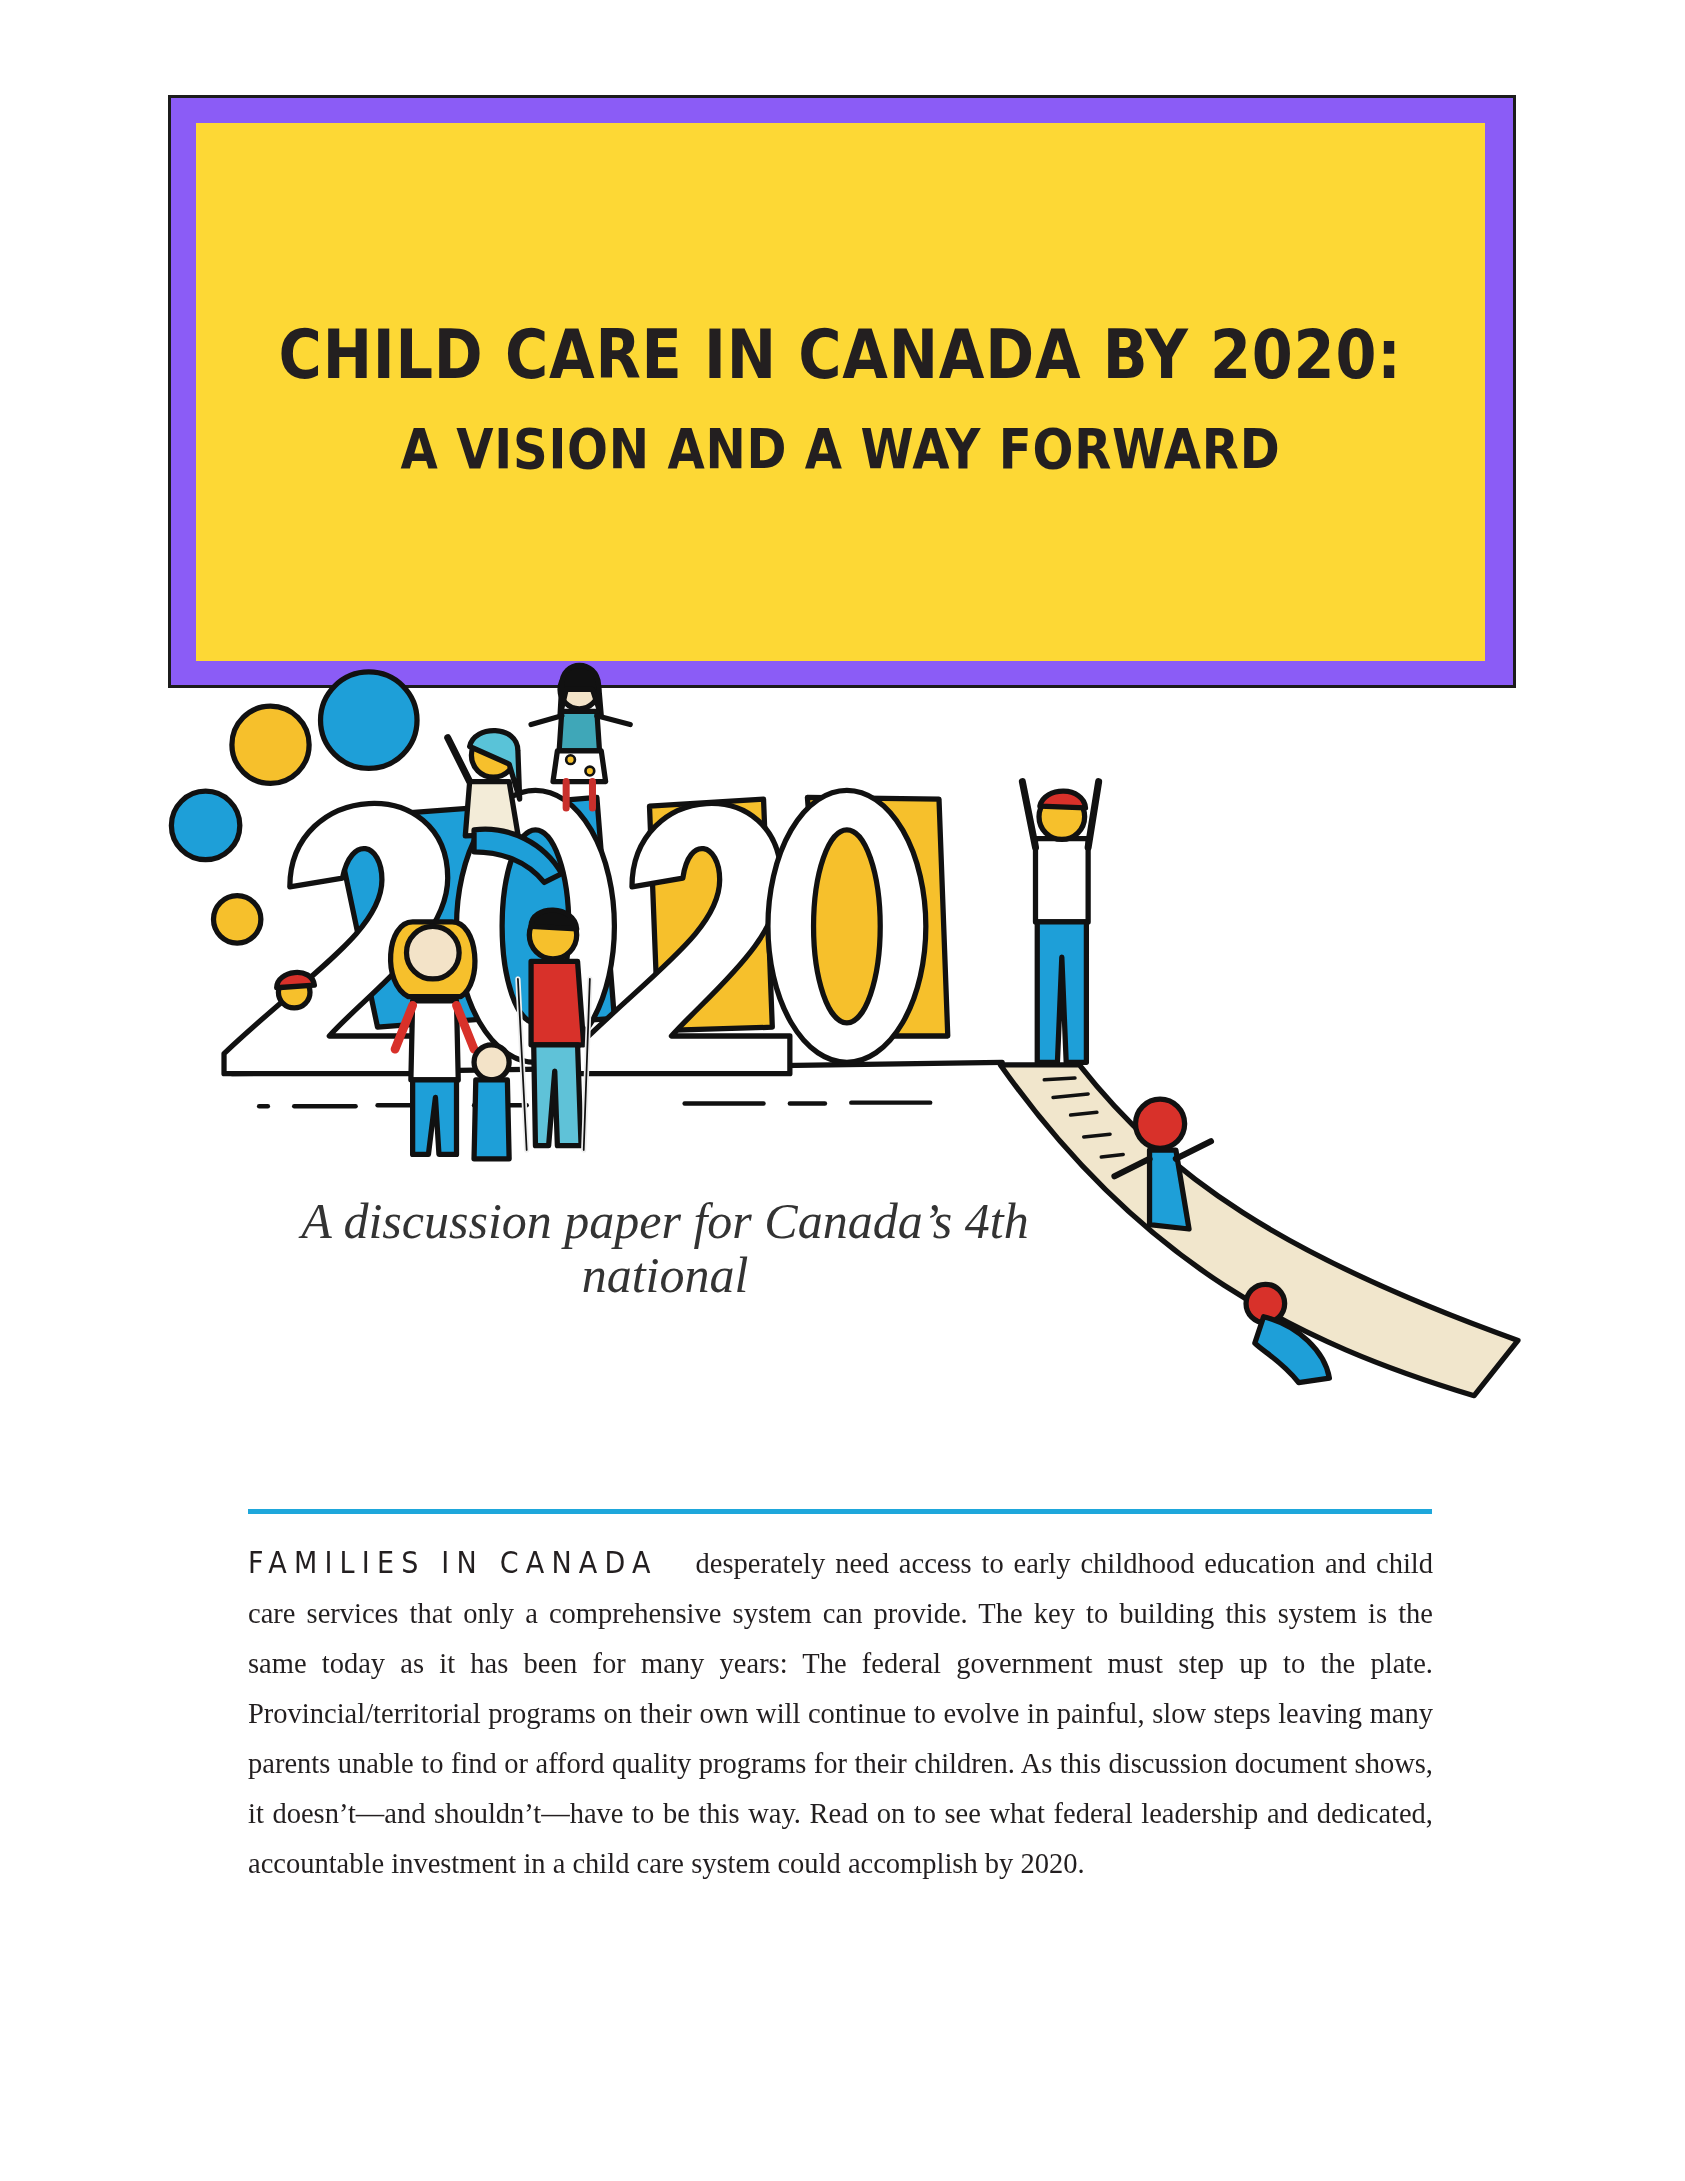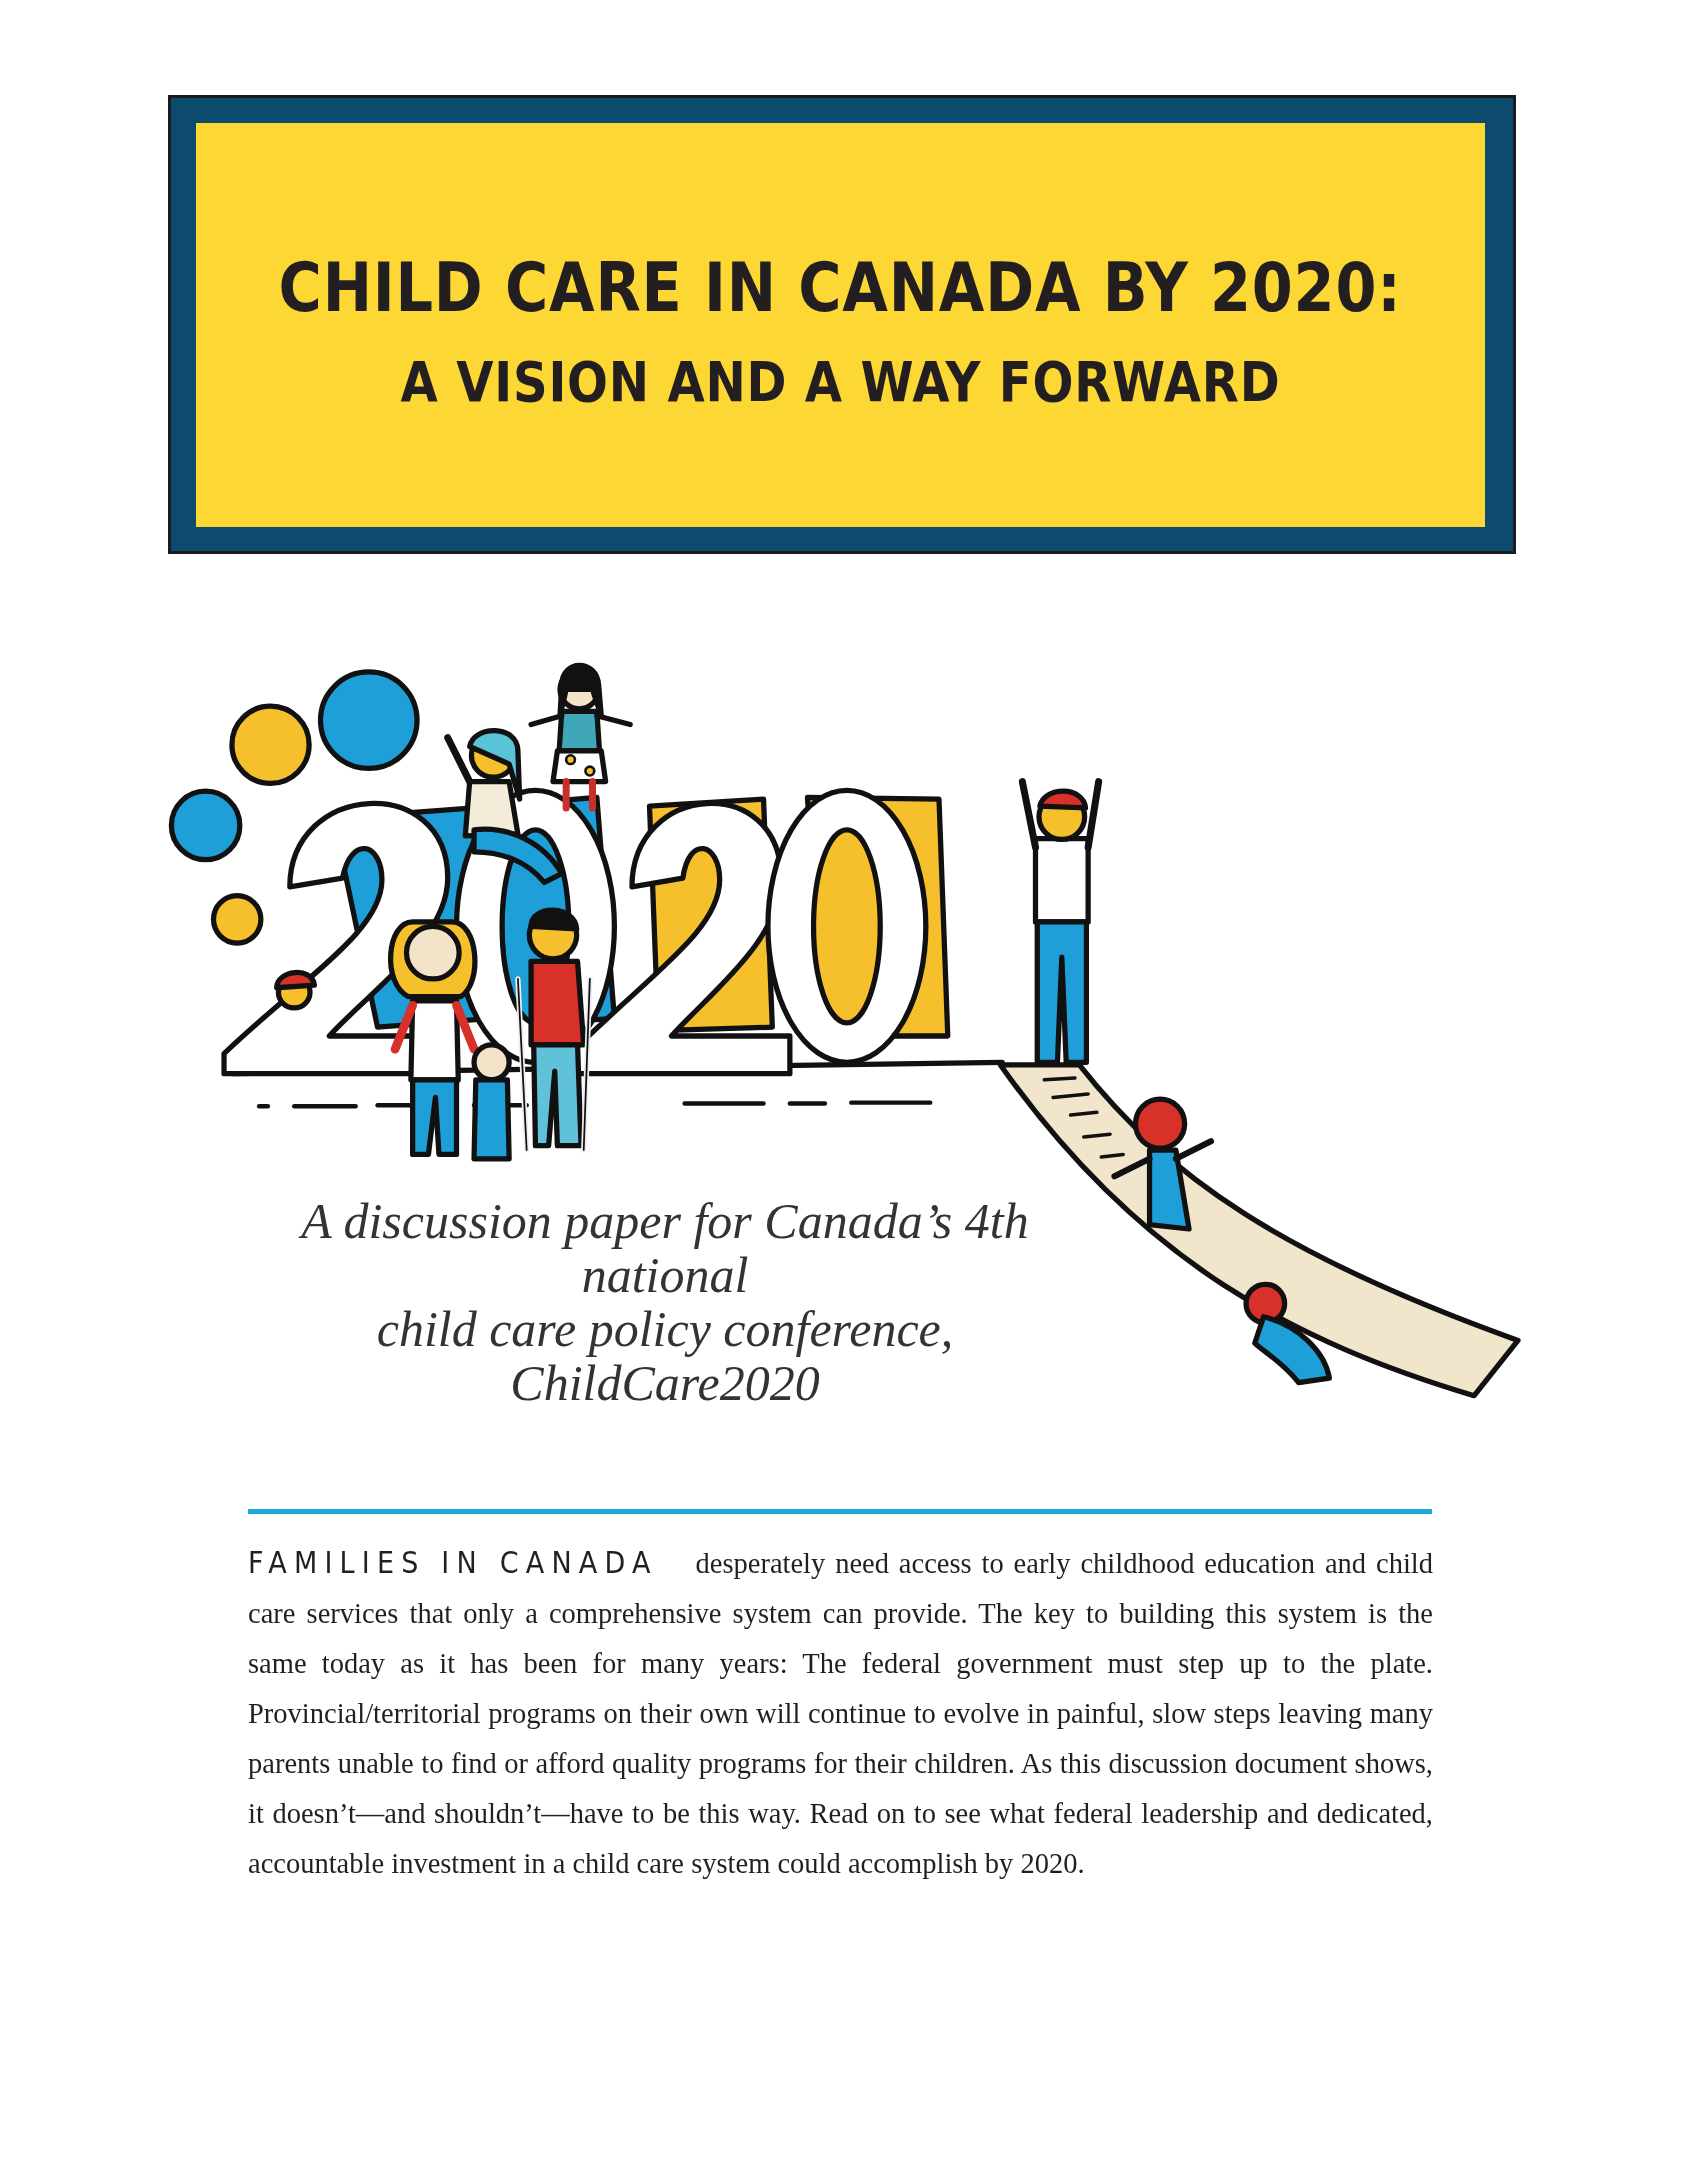--- a/index.html
+++ b/index.html
@@ -1,20 +1,20 @@
 <!DOCTYPE html>
 <html style="font-size:14px"><head>
 <meta charset="utf-8">
 <style>
   html, body { margin:0; padding:0; background:#ffffff; }
   body { width:1685px; height:2181px; position:relative; overflow:hidden; }
 
   .title-frame {
-    position:absolute; left:168px; top:95px; width:1348px; height:459px;
-    border:3.5px solid #1c1c1c; box-sizing:border-box; background:#0c4a6e;
+    position:absolute; left:168px; top:95px; width:1348px; height:593px;
+    border:3.5px solid #1c1c1c; box-sizing:border-box; background:#8b5cf6;
   }
   .title-fill {
     position:absolute; left:24.6px; top:24.6px; right:28px; bottom:24px;
     background:#FDD835;
     display:flex; flex-direction:column; align-items:center; justify-content:center;
   }
   .title-line1 {
     font-family:"DejaVu Sans", sans-serif; font-weight:bold;
     font-size:67px; letter-spacing:0.9px; color:#231f20;
     transform:scaleX(0.88); white-space:nowrap; margin-top:16px; line-height:1;
@@ -165,19 +165,18 @@
       <path d="M425 355 L478 355 L485 450 L425 450 Z" fill="#D8312A"></path>
       <path d="M428 450 L478 450 L482 565 L455 565 L452 480 L445 565 L430 565 Z" fill="#5FC2D8"></path>
       <path d="M410 375 L420 570 M492 375 L485 570" stroke="#eee" stroke-width="6"></path>
       <path d="M410 375 L420 570 M492 375 L485 570" stroke-width="2"></path>
     </g>
   </g>
 </svg>
 
 <div class="subtitle">
   <div>A discussion paper for Canada’s 4th national</div>
-  <div>child care policy conference, ChildCare2020</div>
 </div>
 
 <div class="rule"></div>
 
 <p class="body-text" style="margin:0;"><span class="lead-in">FAMILIES IN CANADA</span><span> desperately need access to early childhood education and child care services that only a comprehensive system can provide. The key to building this system is the same today as it has been for many years: The federal government must step up to the plate. Provincial/territorial programs on their own will continue to evolve in painful, slow steps  leaving many parents unable to find or afford quality programs for their children. As this discussion document shows, it doesn’t—and shouldn’t—have to be this way. Read on to see what federal leadership and dedicated, accountable investment in a child care system could accomplish by 2020.</span></p>
 
 
 </body></html>

